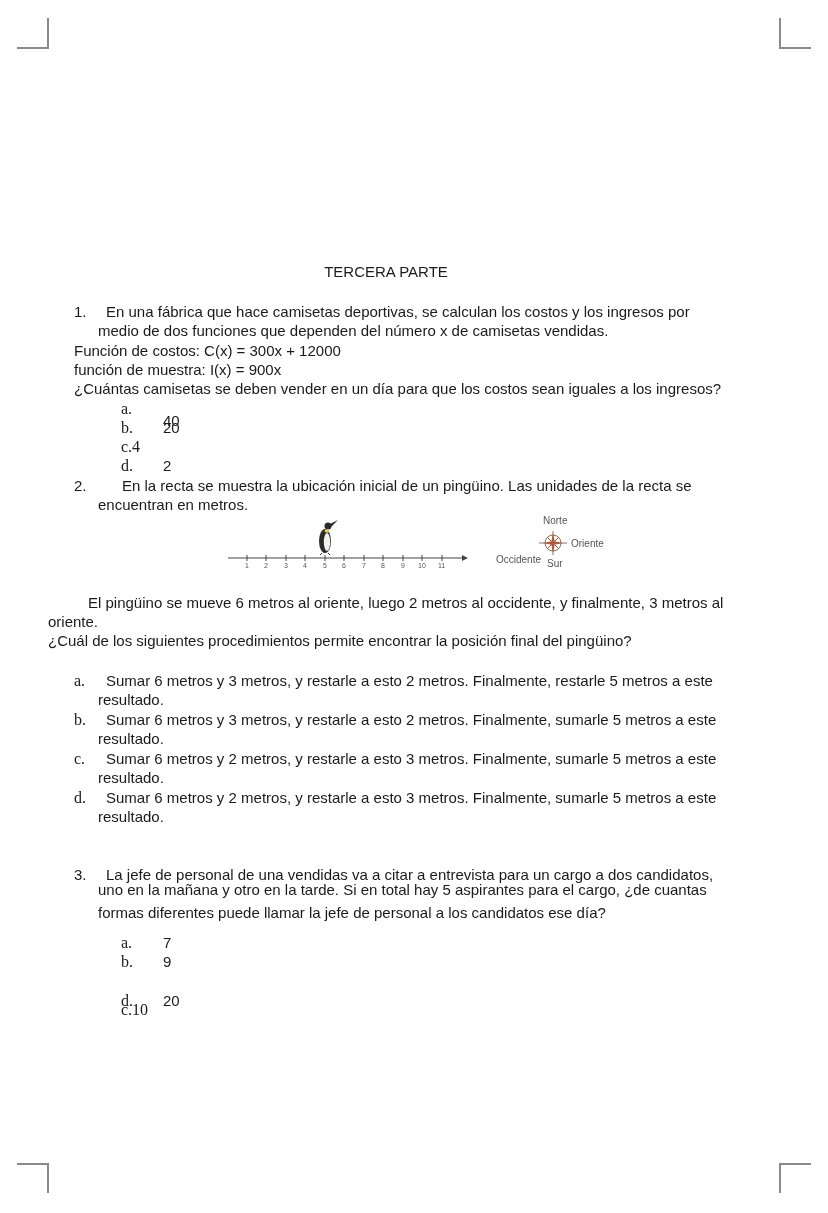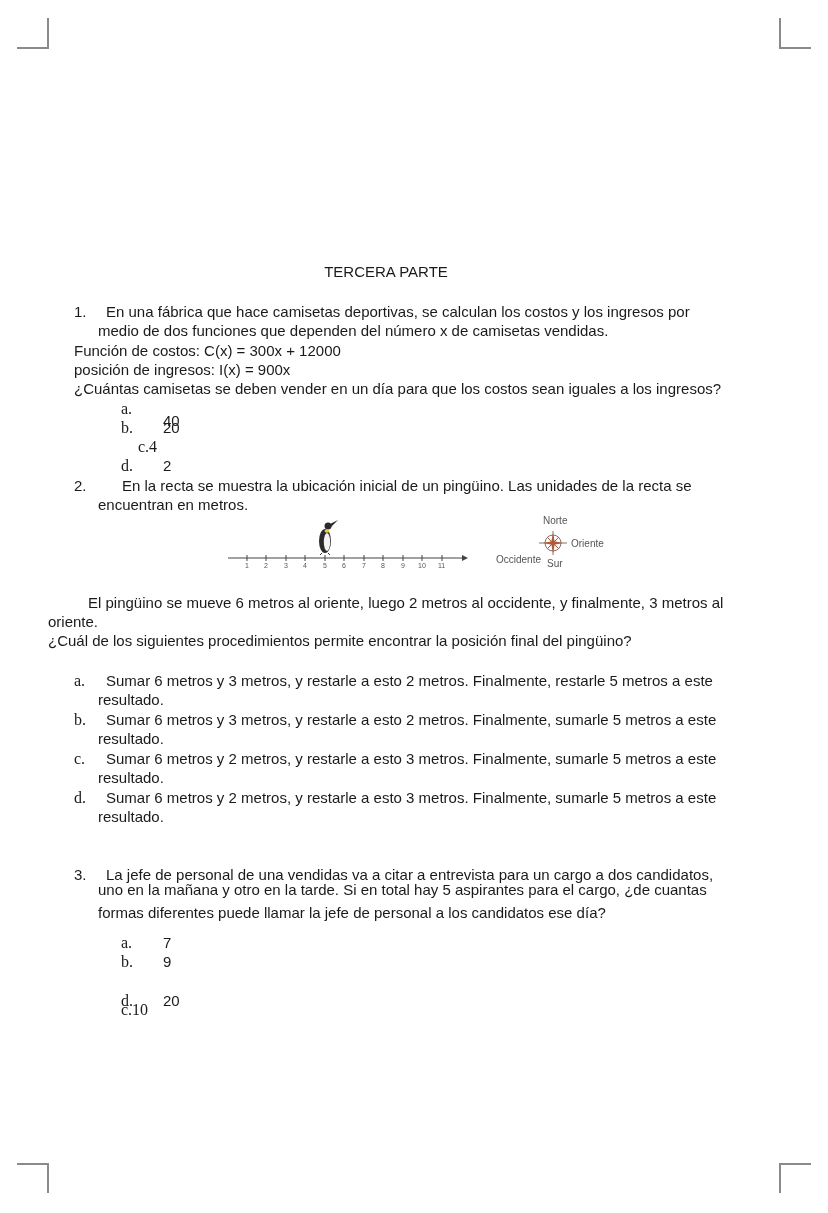--- a/index.html
+++ b/index.html
@@ -23,28 +23,28 @@
 <div class="crop" style="left:47px;top:1163px;width:2px;height:30px;"></div>
 <div class="crop" style="left:779px;top:1163px;width:32px;height:2px;"></div>
 <div class="crop" style="left:779px;top:1163px;width:2px;height:30px;"></div>
 
 <div class="abs title">TERCERA PARTE</div>
 
 <div class="abs" style="left:74px;top:302px;">1.</div>
 <div class="abs" style="left:106px;top:302px;">En una fábrica que hace camisetas deportivas, se calculan los costos y los ingresos por</div>
 <div class="abs" style="left:98px;top:321px;">medio de dos funciones que dependen del número x de camisetas vendidas.</div>
 <div class="abs" style="left:74px;top:341px;">Función de costos: C(x) = 300x + 12000</div>
-<div class="abs" style="left:74px;top:360px;">posición de ingresos: I(x) = 900x</div>
+<div class="abs" style="left:74px;top:360px;">función de muestra: I(x) = 900x</div>
 <div class="abs" style="left:74px;top:379px;">¿Cuántas camisetas se deben vender en un día para que los costos sean iguales a los ingresos?</div>
 
 <div class="abs serif" style="left:121px;top:399px;">a.</div>
 <div class="abs" style="left:163px;top:411px;">40</div>
 <div class="abs serif" style="left:121px;top:418px;">b.</div>
 <div class="abs" style="left:163px;top:418px;">20</div>
-<div class="abs serif" style="left:138px;top:437px;">c.4</div>
+<div class="abs serif" style="left:121px;top:437px;">c.4</div>
 <div class="abs serif" style="left:121px;top:456px;">d.</div>
 <div class="abs" style="left:163px;top:456px;">2</div>
 
 <div class="abs" style="left:74px;top:476px;">2.</div>
 <div class="abs" style="left:106px;top:476px;margin-left:16px;">En la recta se muestra la ubicación inicial de un pingüino. Las unidades de la recta se</div>
 <div class="abs" style="left:98px;top:495px;">encuentran en metros.</div>
 
 <div style="position:absolute;left:222px;top:512px;width:250px;height:62px;">
   <svg class="numline" width="250" height="62" viewBox="0 0 250 62">
     <line x1="6" y1="46" x2="240" y2="46" stroke="#444" stroke-width="1.2"></line>

